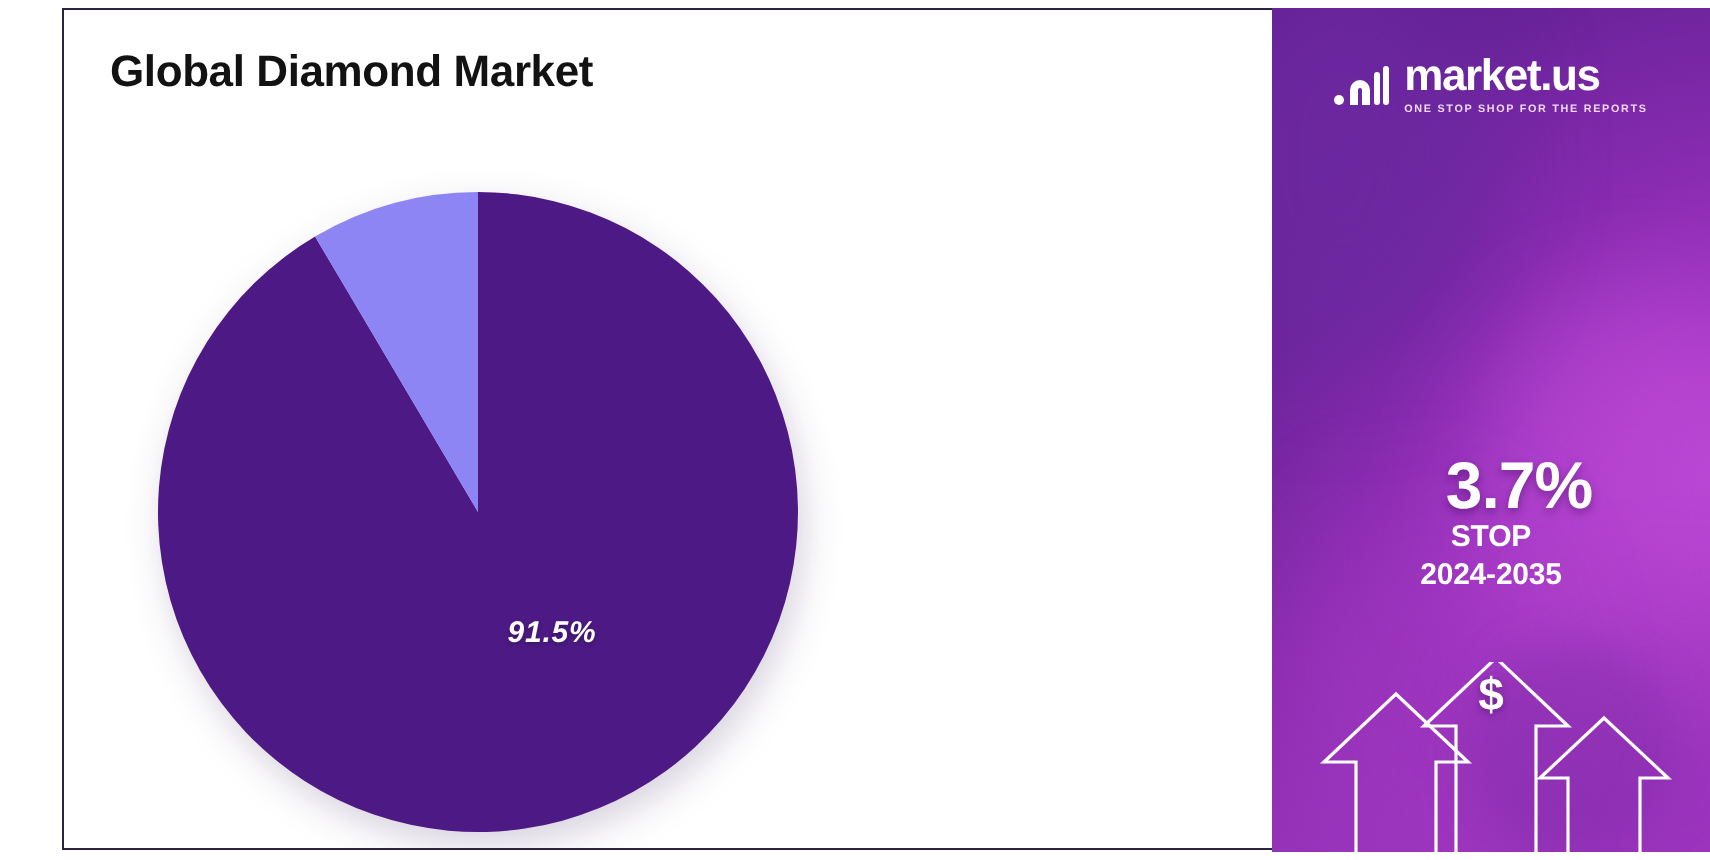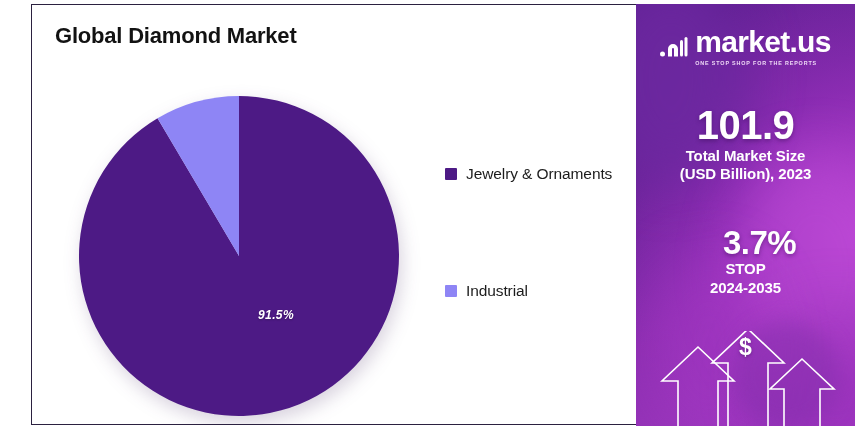--- a/index.html
+++ b/index.html
@@ -78,21 +78,21 @@
     left: 0;
     top: 0;
     display: block;
   }
   .pie-label {
     position: absolute;
     left: 142px;
     top: 217px;
     width: 120px;
     text-align: center;
-    font-size: 12px;
+    font-size: 15px;
     font-weight: bold;
     font-style: italic;
     color: #ffffff;
     letter-spacing: 0.4px;
     text-shadow: 0 1px 2px rgba(0,0,0,0.28);
   }
 
   
   .legend {
     position: absolute;
@@ -182,21 +182,21 @@
     height: 24px;
     margin-right: 7px;
     flex: 0 0 28px;
   }
   .logo-text-wrap {
     display: flex;
     flex-direction: column;
     align-items: flex-start;
   }
   .logo-name {
-    font-size: 30px;
+    font-size: 22px;
     font-weight: bold;
     color: #ffffff;
     letter-spacing: -0.7px;
     line-height: 1;
   }
   .logo-tagline {
     font-size: 5.4px;
     font-weight: bold;
     color: #efd9f6;
     letter-spacing: 0.85px;
@@ -264,30 +264,20 @@
       <div class="pie-shadow"></div>
       <svg class="pie-svg" width="330" height="330" viewBox="0 0 330 330">
 
         <path id="slice-major" fill="#4d1a85" d="M 165 165 L 165.00 5.00 A 160 160 0 1 1 83.55 27.28 Z"></path>
 
         <path id="slice-minor" fill="#8e85f5" d="M 165 165 L 83.55 27.28 A 160 160 0 0 1 165.00 5.00 Z"></path>
       </svg>
       <div class="pie-label">91.5%</div>
     </div>
 
-    <div class="legend">
-      <div class="legend-item">
-        <span class="legend-swatch" style="background:#4d1a85;"></span>
-        <span class="legend-label">Jewelry &amp; Ornaments</span>
-      </div>
-      <div class="legend-item second">
-        <span class="legend-swatch" style="background:#8e85f5;"></span>
-        <span class="legend-label">Industrial</span>
-      </div>
-    </div>
 
   </div>
 
   <div class="right-panel">
 
     <div class="rp-blob b1"></div>
     <div class="rp-blob b2"></div>
     <div class="rp-blob b3"></div>
     <div class="rp-blob b4"></div>
     <div class="rp-ring"></div>
@@ -298,25 +288,20 @@
         <path d="M16 41 L16 26 A 10 10 0 0 1 36 26 L36 41 L28 41 L28 26 A 2 2 0 0 0 24 26 L24 41 Z" fill="#ffffff"></path>
         <rect x="40" y="8" width="6" height="33" rx="3" fill="#ffffff"></rect>
         <rect x="49" y="2" width="6" height="39" rx="3" fill="#ffffff"></rect>
       </svg>
       <span class="logo-text-wrap">
         <span class="logo-name">market.us</span>
         <span class="logo-tagline">ONE STOP SHOP FOR THE REPORTS</span>
       </span>
     </div>
 
-    <div class="stat stat-1">
-      <div class="stat-value">101.9</div>
-      <div class="stat-line">Total Market Size</div>
-      <div class="stat-line">(USD Billion), 2023</div>
-    </div>
 
     <div class="stat stat-2">
       <div class="stat-value small">3.7%</div>
       <div class="stat-line">STOP</div>
       <div class="stat-line">2024-2035</div>
     </div>
 
     <div class="dollar-sign">$</div>
 
     <svg class="arrows" viewBox="0 0 219 95" preserveAspectRatio="none">

